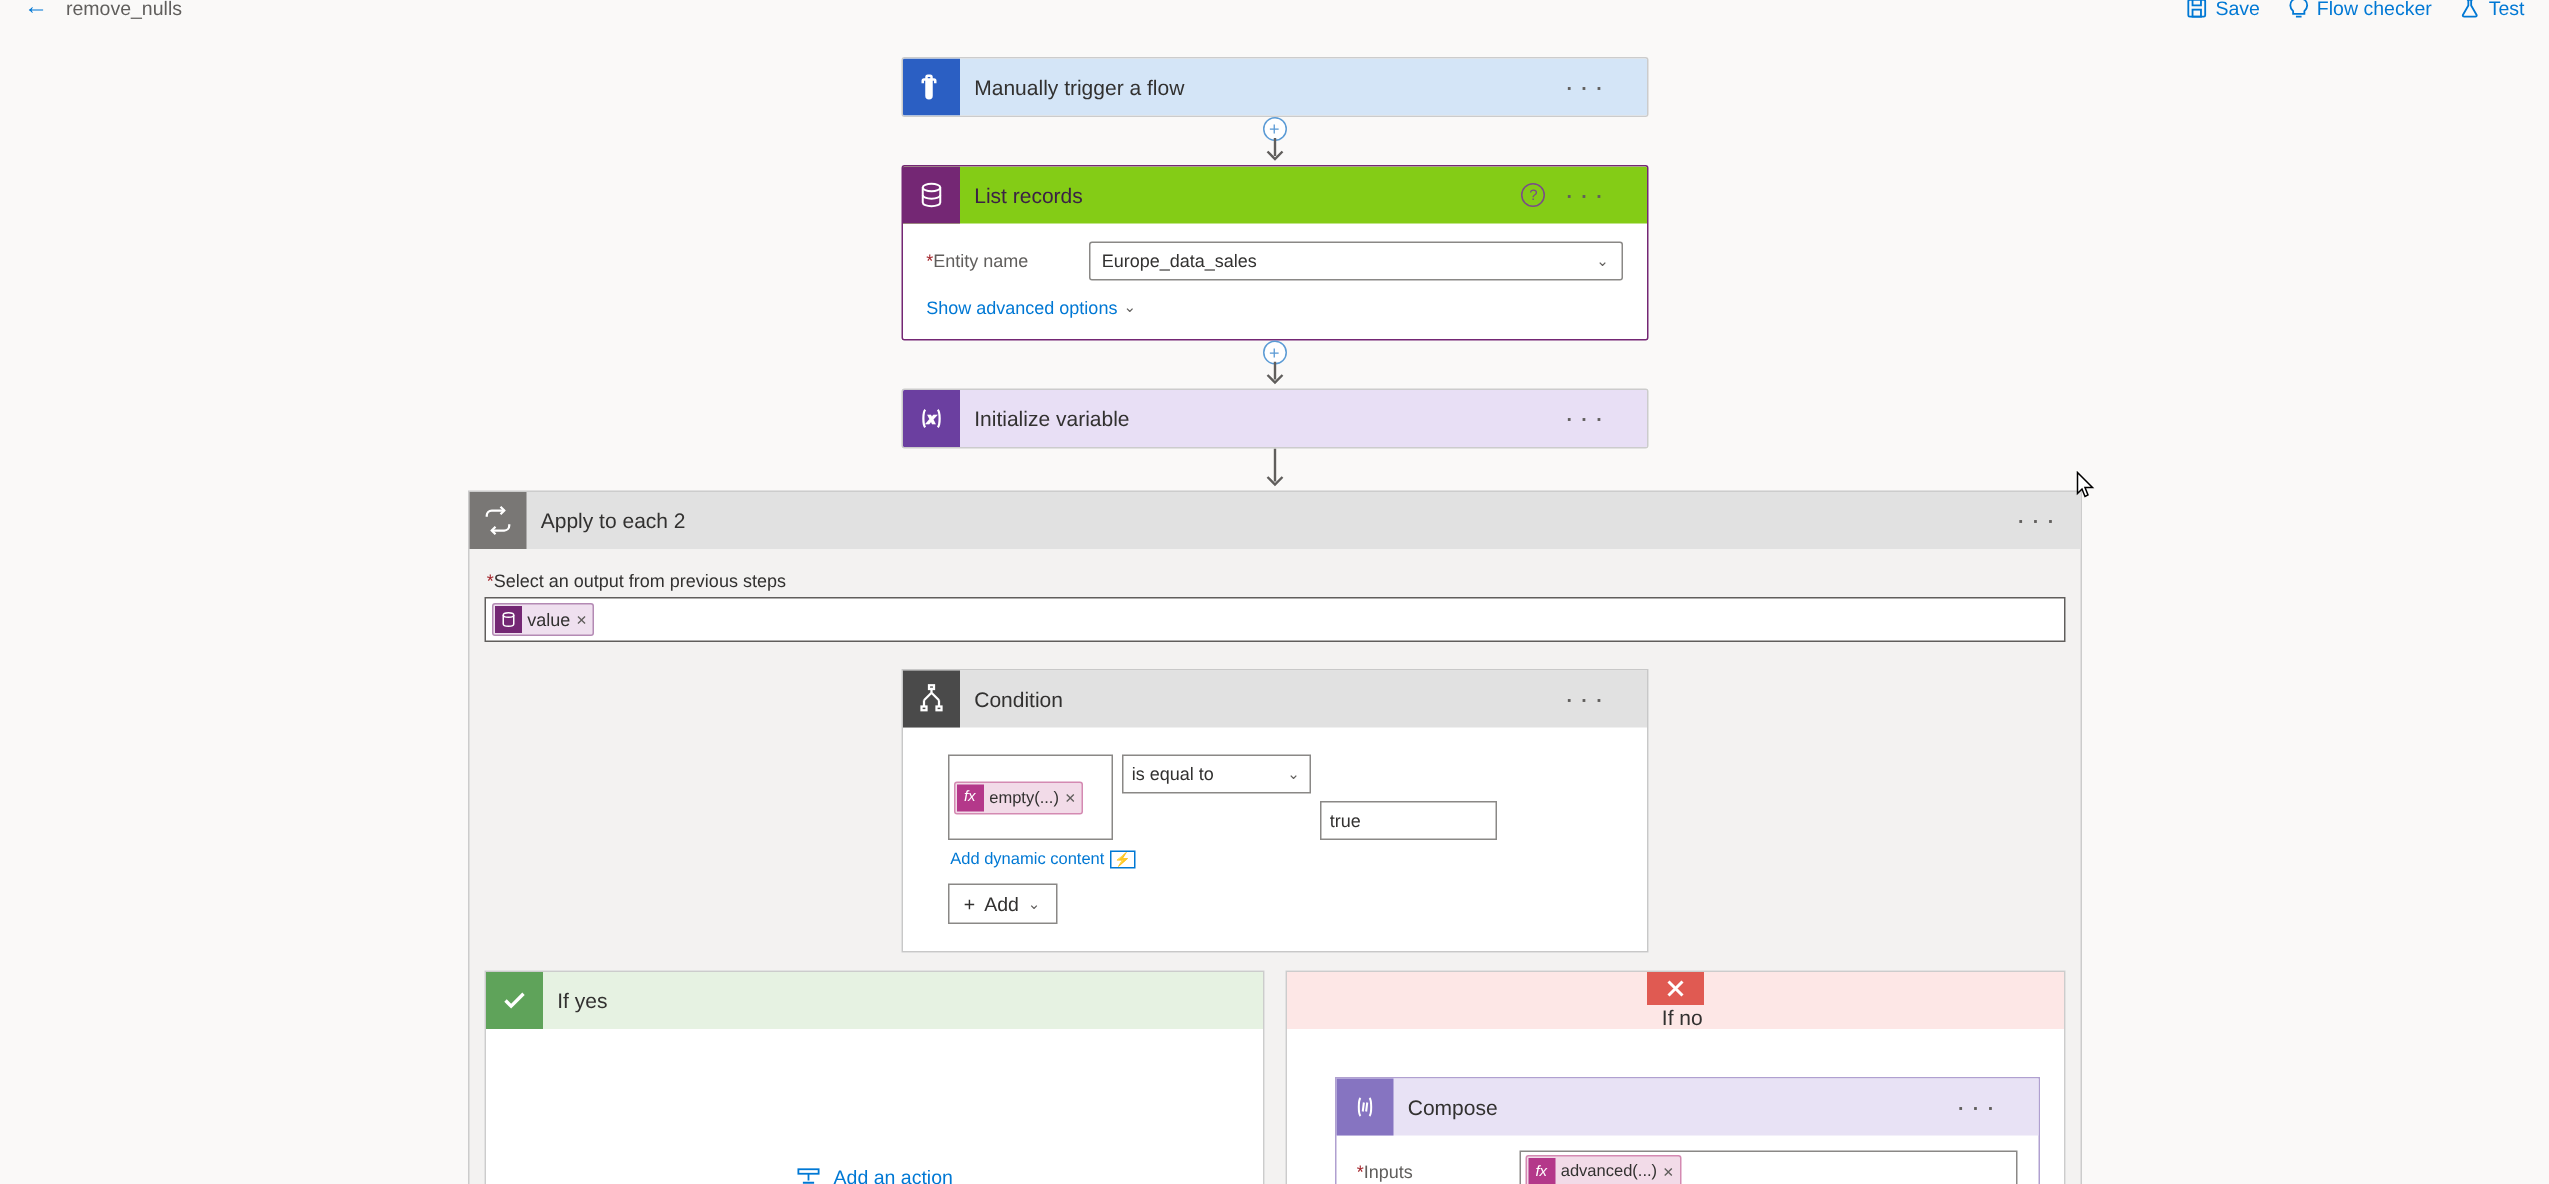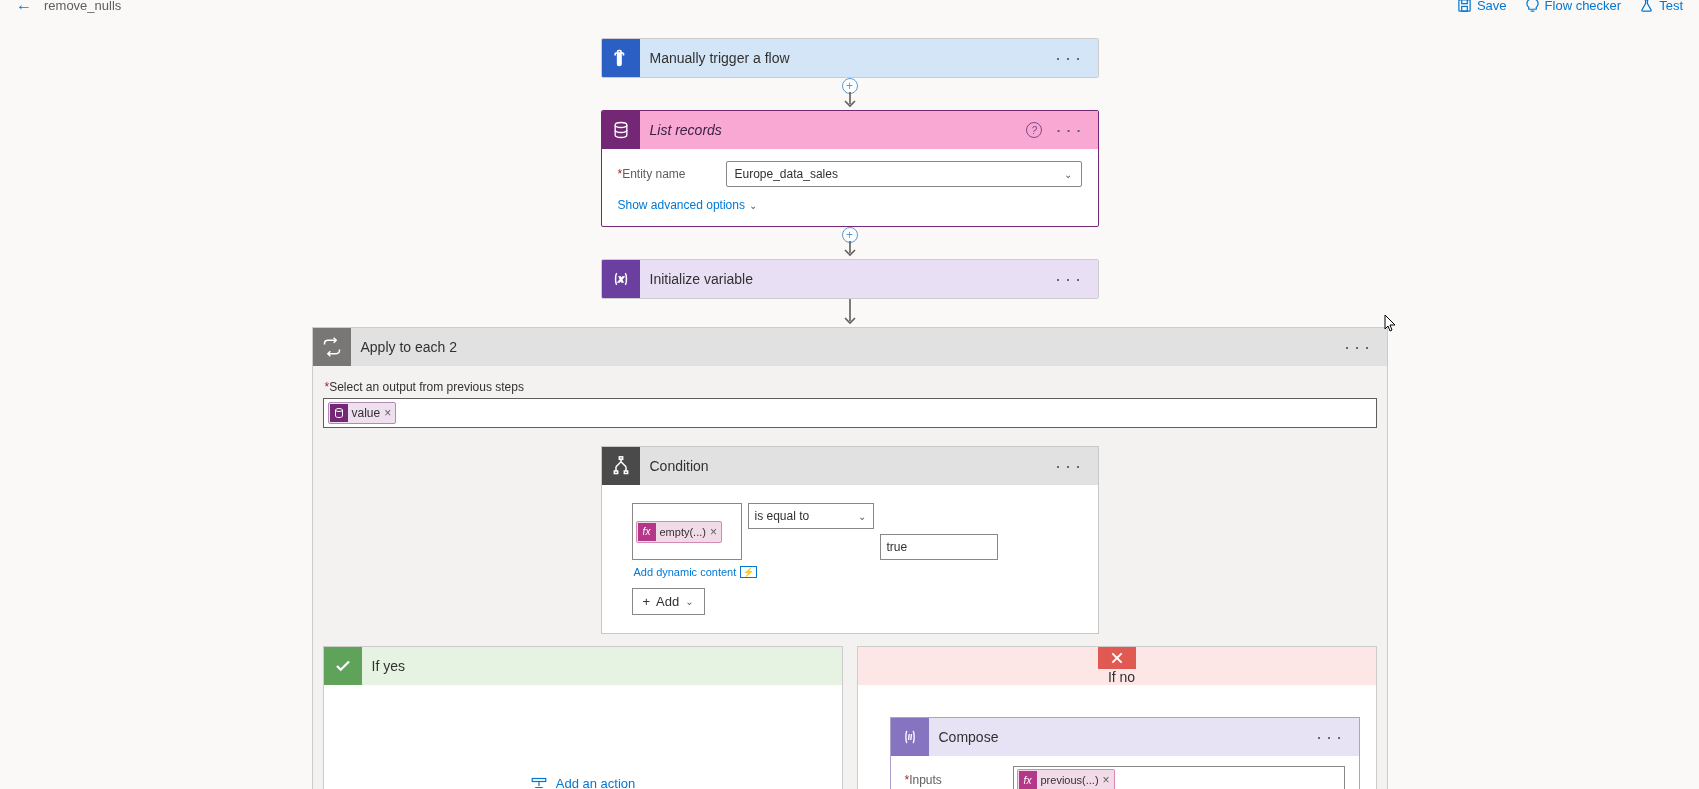--- a/index.html
+++ b/index.html
@@ -8,32 +8,32 @@
     .top-left { display: flex; align-items: center; gap: 12px; }
     .back-arrow { color: #0078d4; font-size: 16px; cursor: pointer; }
     .flow-title { color: #605e5c; font-size: 13px; }
     .top-right { display: flex; gap: 18px; }
     .top-action { display: flex; align-items: center; gap: 5px; color: #0078d4; cursor: pointer; font-size: 13px; }
     .top-action svg { width: 15px; height: 15px; }
 
     .canvas { display: flex; flex-direction: column; align-items: center; padding: 20px 0 60px; }
 
     .card { width: 498px; background: #fff; border: 1px solid #ccc; border-radius: 2px; overflow: hidden; }
-    .card-header { display: flex; align-items: center; height: 38px; padding-right: 8px; }
+    .card-header { display: flex; align-items: center; height: 38px; padding-right: 20px; }
     .card-icon { width: 38px; height: 38px; display: flex; align-items: center; justify-content: center; color: #fff; }
     .card-title { flex: 1; padding-left: 10px; font-size: 14px; }
     .card-menu { color: #605e5c; letter-spacing: 1px; font-weight: bold; cursor: pointer; padding: 4px 8px; }
     .card-help { width: 16px; height: 16px; border: 1.5px solid #7b4b8a; border-radius: 50%; display: flex; align-items: center; justify-content: center; font-size: 10px; color: #7b4b8a; margin-right: 6px; cursor: pointer; }
 
     
     .trigger .card-header { background: #d4e5f7; }
     .trigger .card-icon { background: #2b5fc3; }
     
     .listrecords { border: 1px solid #742774; }
-    .listrecords .card-header { background: #f9a8d4; color: #3b2145; font-style: italic; }
+    .listrecords .card-header { background: #84cc16; color: #3b2145; }
     .listrecords .card-icon { background: #742774; }
     .listrecords .card-body { padding: 12px 16px 14px; }
     .form-row { display: flex; align-items: center; gap: 8px; margin-bottom: 10px; }
     .form-label { font-size: 12px; color: #605e5c; width: 100px; }
     .req { color: #a4262c; }
     .select-input { flex: 1; display: flex; align-items: center; justify-content: space-between; border: 1px solid #8a8886; border-radius: 2px; height: 26px; padding: 0 8px; font-size: 12px; cursor: pointer; background: #fff; }
     .advanced-link { color: #0078d4; font-size: 12px; cursor: pointer; display: inline-flex; align-items: center; gap: 4px; }
 
     
     .initvar .card-header { background: #e8dff5; }
@@ -321,21 +321,21 @@
                 </div>
                 <div class="card-title">Compose</div>
                 <div class="card-menu">· · ·</div>
               </div>
               <div class="compose-body">
                 <div class="compose-row">
                   <div class="form-label" style="width:100px;"><span class="req">*</span><span>Inputs</span></div>
                   <div class="compose-input">
                     <span class="expr-token">
                       <span class="expr-icon">fx</span>
-                      <span>previous(...)</span>
+                      <span>advanced(...)</span>
                       <span class="token-x">×</span>
                     </span>
                   </div>
                 </div>
               </div>
             </div>
           </div>
         </div>
       </div>
 

